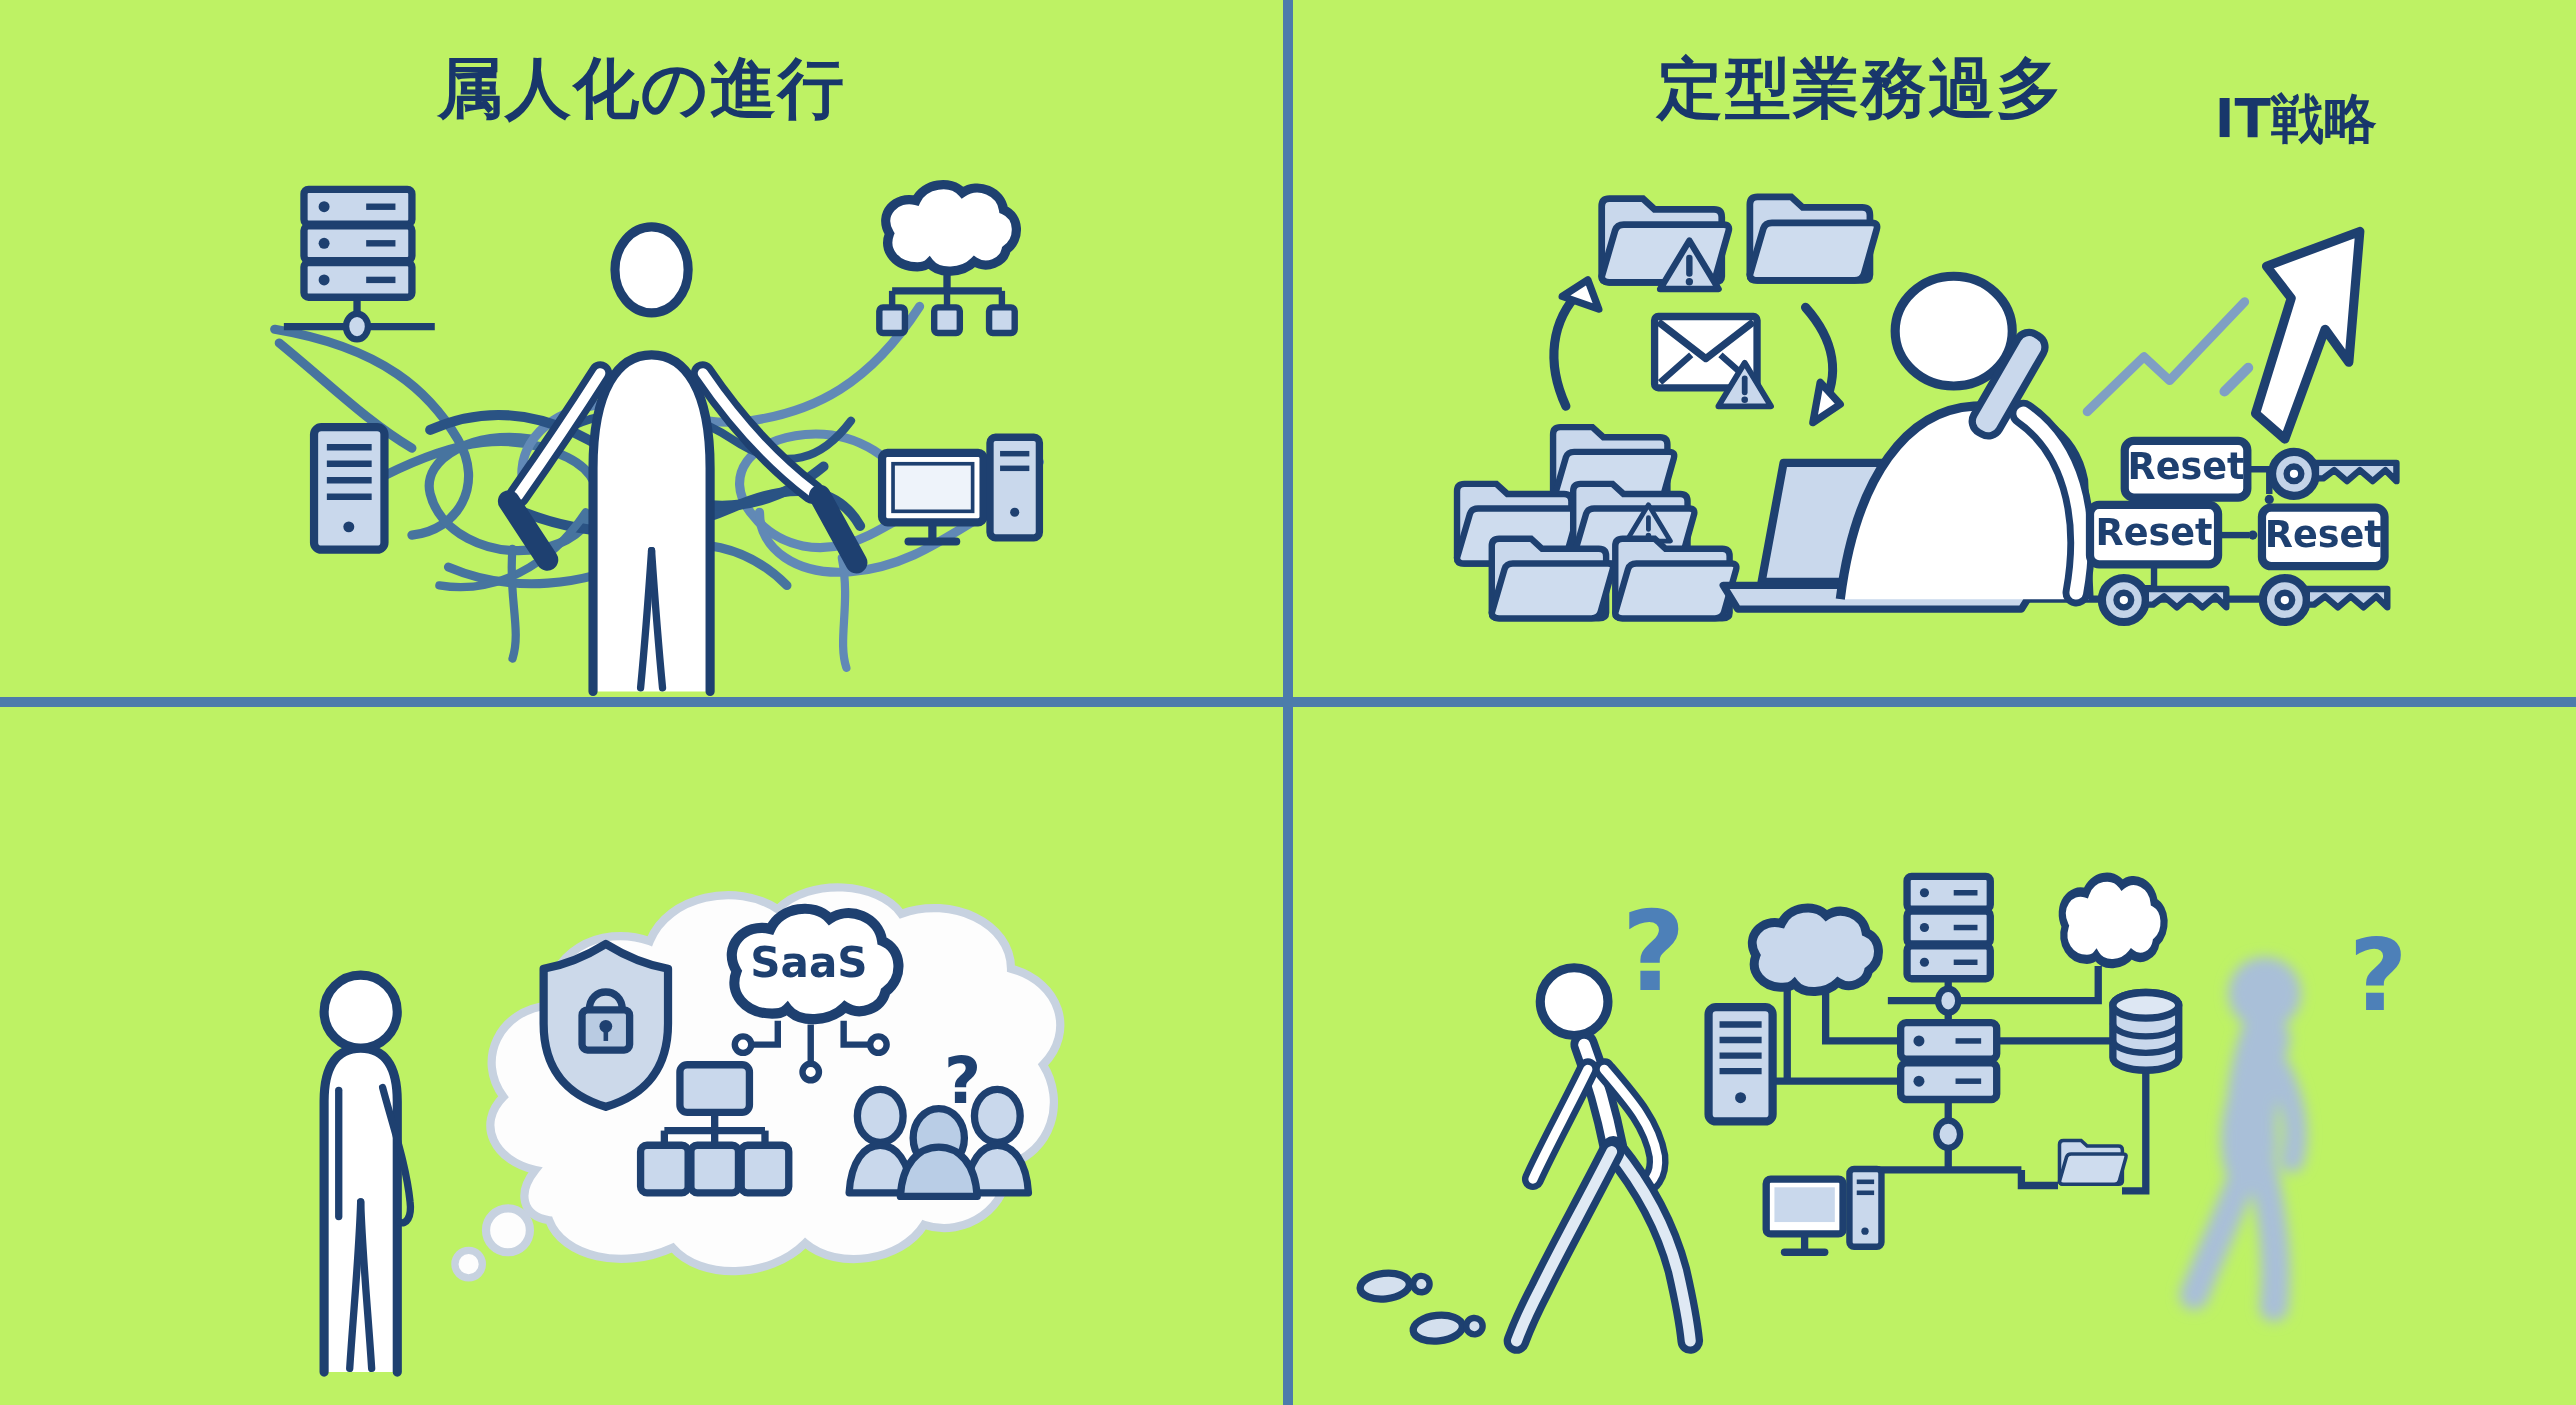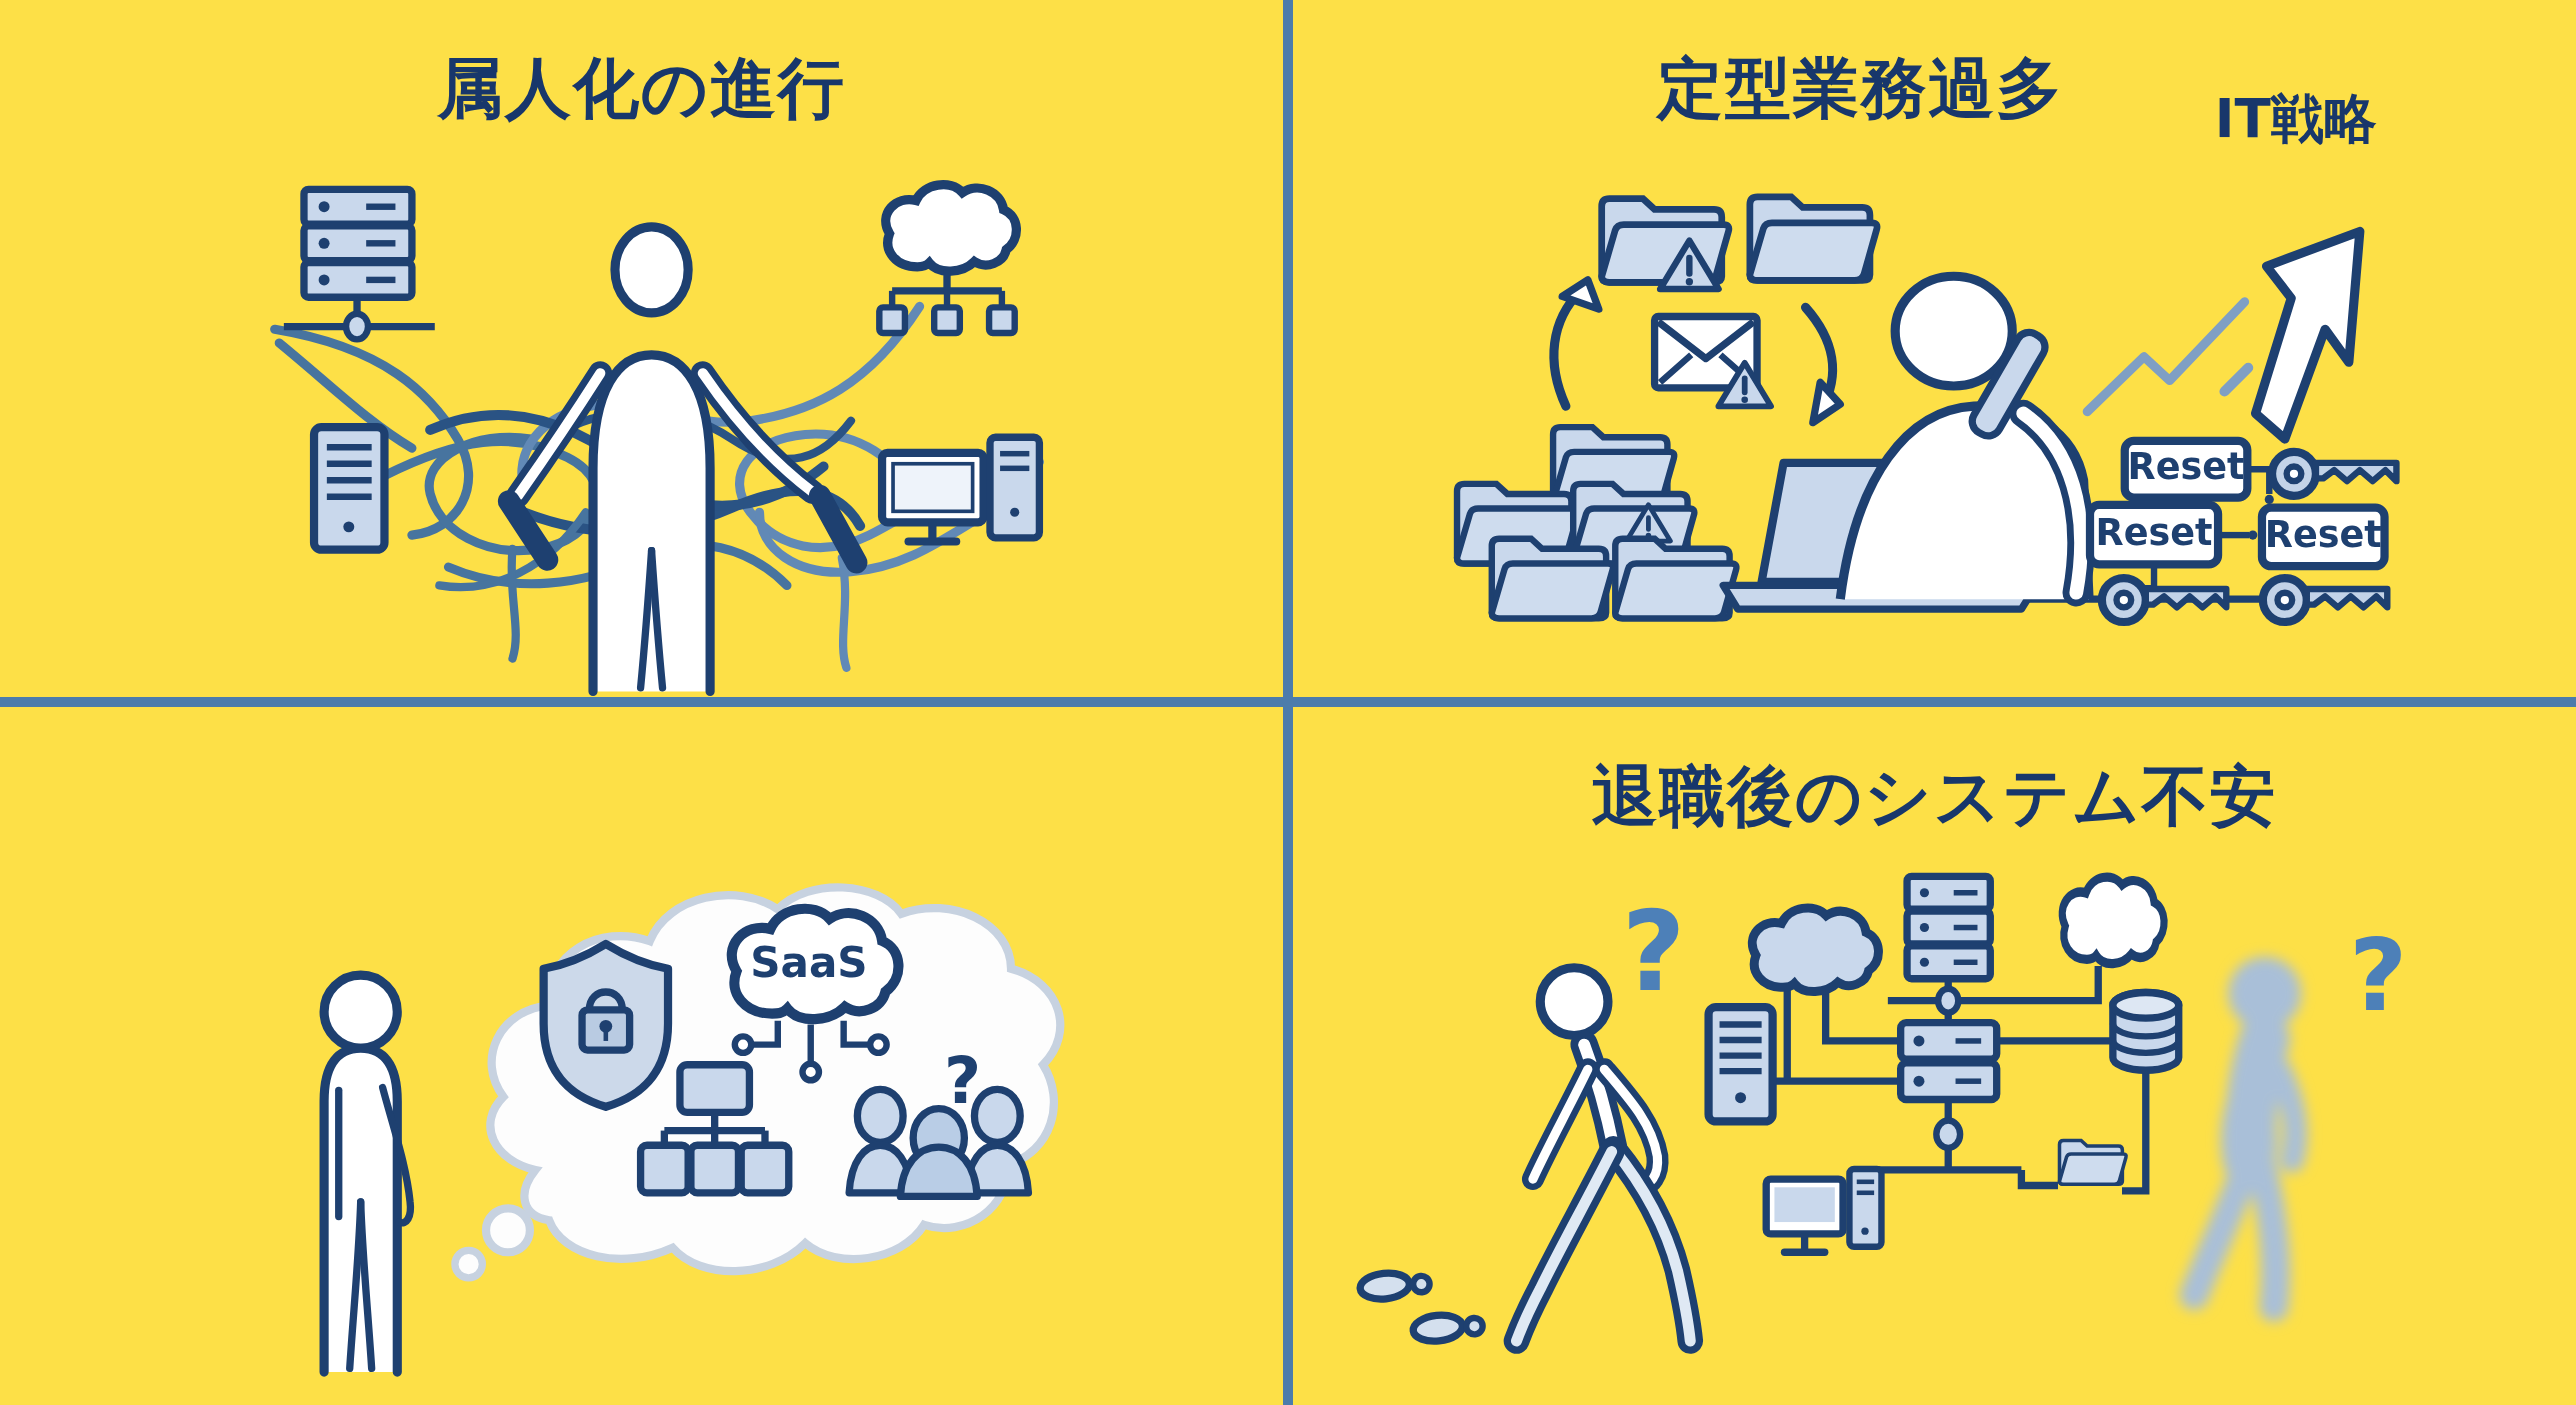--- a/index.html
+++ b/index.html
@@ -1,17 +1,17 @@
 <!DOCTYPE html>
 <html style="font-size:14.6px"><head>
 <meta charset="utf-8">
 <style>
   html,body{margin:0;padding:0;background:#e8e8e8;}
   #canvas{
-    position:relative;width:2576px;height:1405px;background:#fde047;
+    position:relative;width:2576px;height:1405px;background:#bef264;
     overflow:hidden;font-family:"DejaVu Sans","Liberation Sans",sans-serif;
   }
   .divider{position:absolute;background:#4c7cab;}
   #v-div{left:1283px;top:0;width:10px;height:1405px;}
   #h-div{left:0;top:697px;width:2576px;height:10px;}
   .quad-title{
     position:absolute;width:1283px;text-align:center;
     font-size:66px;font-weight:bold;color:#18376b;letter-spacing:1.8px;
   }
   .qsvg{position:absolute;}
@@ -261,21 +261,20 @@
       <text x="1052" y="432" text-anchor="middle" font-size="70" font-weight="bold" fill="#1e4070">?</text>
       <ellipse cx="962" cy="446" rx="25" ry="29" fill="#c9d8ec" stroke="#1e4070" stroke-width="8"></ellipse>
       <path d="M928,530 C930,495 945,478 962,478 C979,478 994,495 996,530 Z" fill="#c9d8ec" stroke="#1e4070" stroke-width="8" stroke-linejoin="round"></path>
       <ellipse cx="1090" cy="446" rx="25" ry="29" fill="#c9d8ec" stroke="#1e4070" stroke-width="8"></ellipse>
       <path d="M1056,530 C1058,495 1073,478 1090,478 C1107,478 1122,495 1124,530 Z" fill="#c9d8ec" stroke="#1e4070" stroke-width="8" stroke-linejoin="round"></path>
       <ellipse cx="1026" cy="470" rx="28" ry="32" fill="#b9cde6" stroke="#1e4070" stroke-width="8"></ellipse>
       <path d="M984,534 C986,498 1004,480 1026,480 C1048,480 1066,498 1068,534 Z" fill="#b9cde6" stroke="#1e4070" stroke-width="8" stroke-linejoin="round"></path>
     </g>
   </svg>
 
-  <div class="quad-title" style="left:1293px;top:752px">退職後のシステム不安</div>
 
   <svg class="qsvg" style="left:1293px;top:708px" width="1283" height="697" viewBox="0 0 1402 762">
 
     <g fill="none" stroke="#1e4070" stroke-width="8">
       <path d="M716,296 L716,344"></path>
       <path d="M650,320 L880,320 L880,282"></path>
       <path d="M540,308 L540,408"></path>
       <path d="M582,308 L582,364 L664,364"></path>
       <path d="M524,408 L664,408"></path>
       <path d="M716,428 L716,452"></path>

